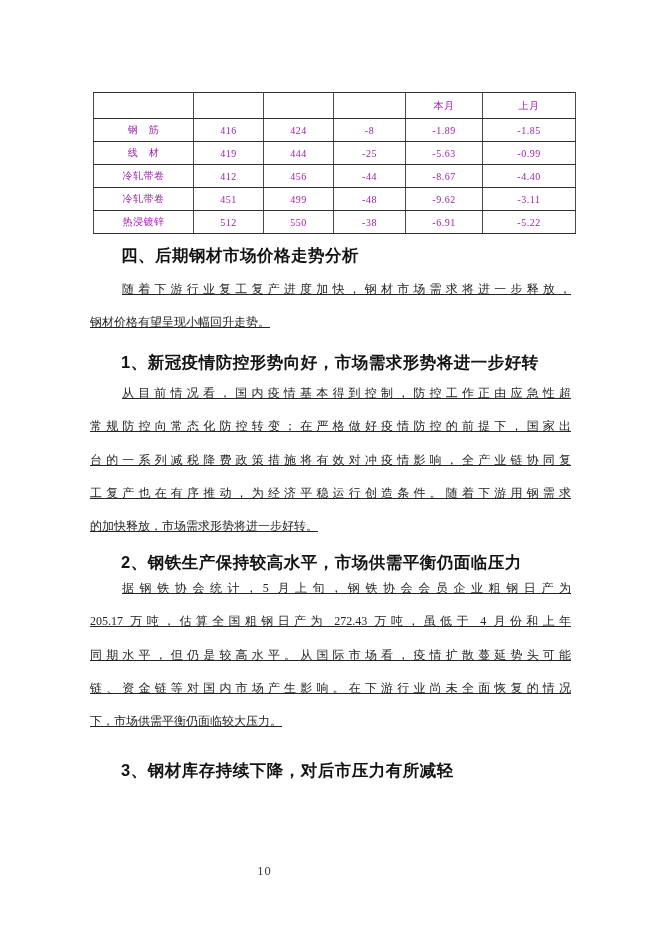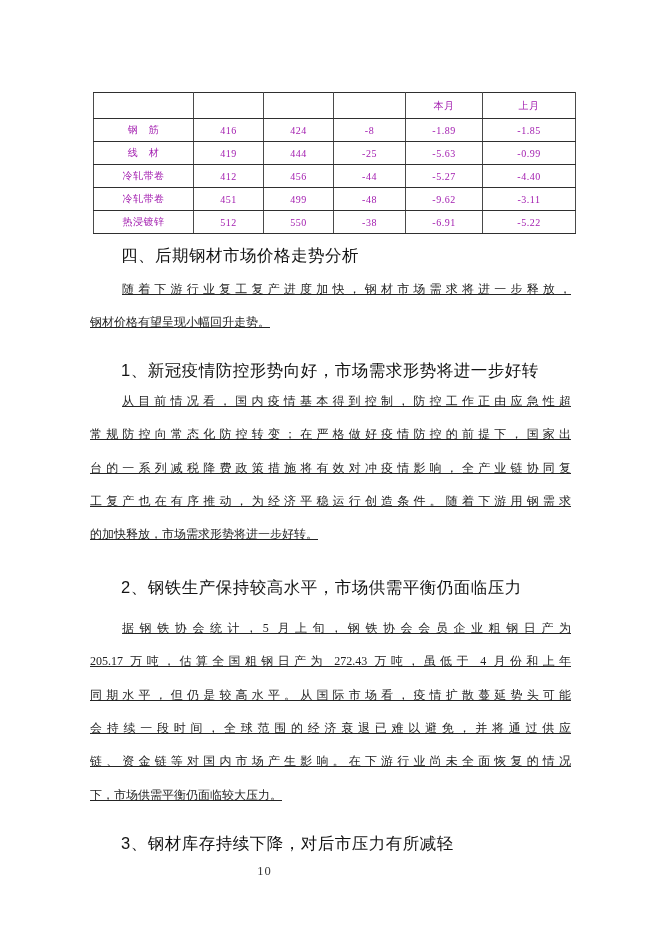--- a/index.html
+++ b/index.html
@@ -34,46 +34,46 @@
     letter-spacing:0.5px;
   }
   table.price-table thead td { height:26px; }
 
   
   .content {
     position:absolute; left:90px; top:232px; width:481px;
   }
   .sec-heading, .sub-heading {
     font-family:"Liberation Sans","DejaVu Sans",sans-serif;
-    font-weight:normal;
+    font-weight:bold;
     font-size:16.5px;
     line-height:20px;
     color:#131313;
     padding-left:31px;
     letter-spacing:0.5px;
   }
   .sec-heading { margin-top:13px; }
-  .sub-heading.h1 { margin-top:20px; }
-  .sub-heading.h2 { margin-top:25px; }
+  .sub-heading.h1 { margin-top:12px; }
+  .sub-heading.h2 { margin-top:8px; }
   .sub-heading.h3 { margin-top:21px; }
 
   .para { color:#242424; }
   .para .pline {
     font-size:12px;
     line-height:33.4px;
     text-align:justify;
     text-align-last:justify;
     white-space:nowrap;
     text-decoration:underline;
   }
   .para .pline.first { text-indent:32px; }
   .para .pline.last  { text-align-last:left; white-space:normal; }
   .para.p1 { margin-top:8px; }
   .para.p2 { margin-top:5px; }
-  .para.p3 { margin-top:15px; }
+  .para.p3 { margin-top:0; }
 
   .pageno {
     position:absolute; top:864px; left:0; width:529px;
     text-align:center;
     font-size:12.5px;
     color:#3a3a3a;
     letter-spacing:1px;
   }
 </style>
 </head>
@@ -115,21 +115,21 @@
         <td>444</td>
         <td>-25</td>
         <td>-5.63</td>
         <td>-0.99</td>
       </tr>
       <tr>
         <td>冷轧带卷</td>
         <td>412</td>
         <td>456</td>
         <td>-44</td>
-        <td>-5.27</td>
+        <td>-8.67</td>
         <td>-4.40</td>
       </tr>
       <tr>
         <td>冷轧带卷</td>
         <td>451</td>
         <td>499</td>
         <td>-48</td>
         <td>-9.62</td>
         <td>-3.11</td>
       </tr>
@@ -162,21 +162,20 @@
       <div class="pline">工复产也在有序推动，为经济平稳运行创造条件。随着下游用钢需求</div>
       <div class="pline last">的加快释放，市场需求形势将进一步好转。</div>
     </div>
 
     <div class="sub-heading h2">2、钢铁生产保持较高水平，市场供需平衡仍面临压力</div>
 
     <div class="para p3">
       <div class="pline first">据钢铁协会统计，5 月上旬，钢铁协会会员企业粗钢日产为</div>
       <div class="pline">205.17 万吨，估算全国粗钢日产为 272.43 万吨，虽低于 4 月份和上年</div>
       <div class="pline">同期水平，但仍是较高水平。从国际市场看，疫情扩散蔓延势头可能</div>
-      <div class="pline">会持续一段时间，全球范围的经济衰退已难以避免，并将通过供应</div>
       <div class="pline">链、资金链等对国内市场产生影响。在下游行业尚未全面恢复的情况</div>
       <div class="pline last">下，市场供需平衡仍面临较大压力。</div>
     </div>
 
     <div class="sub-heading h3">3、钢材库存持续下降，对后市压力有所减轻</div>
 
   </div>
 
   <div class="pageno">10</div>
 

